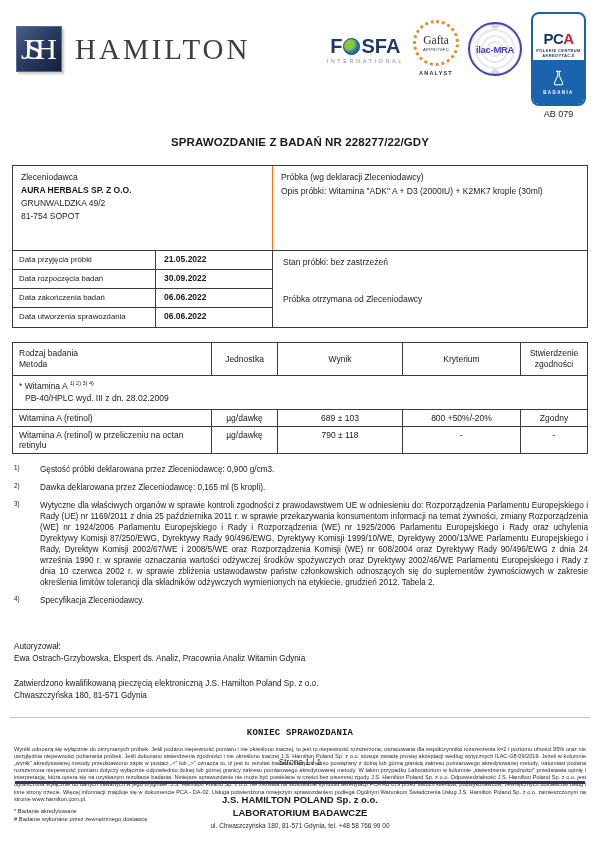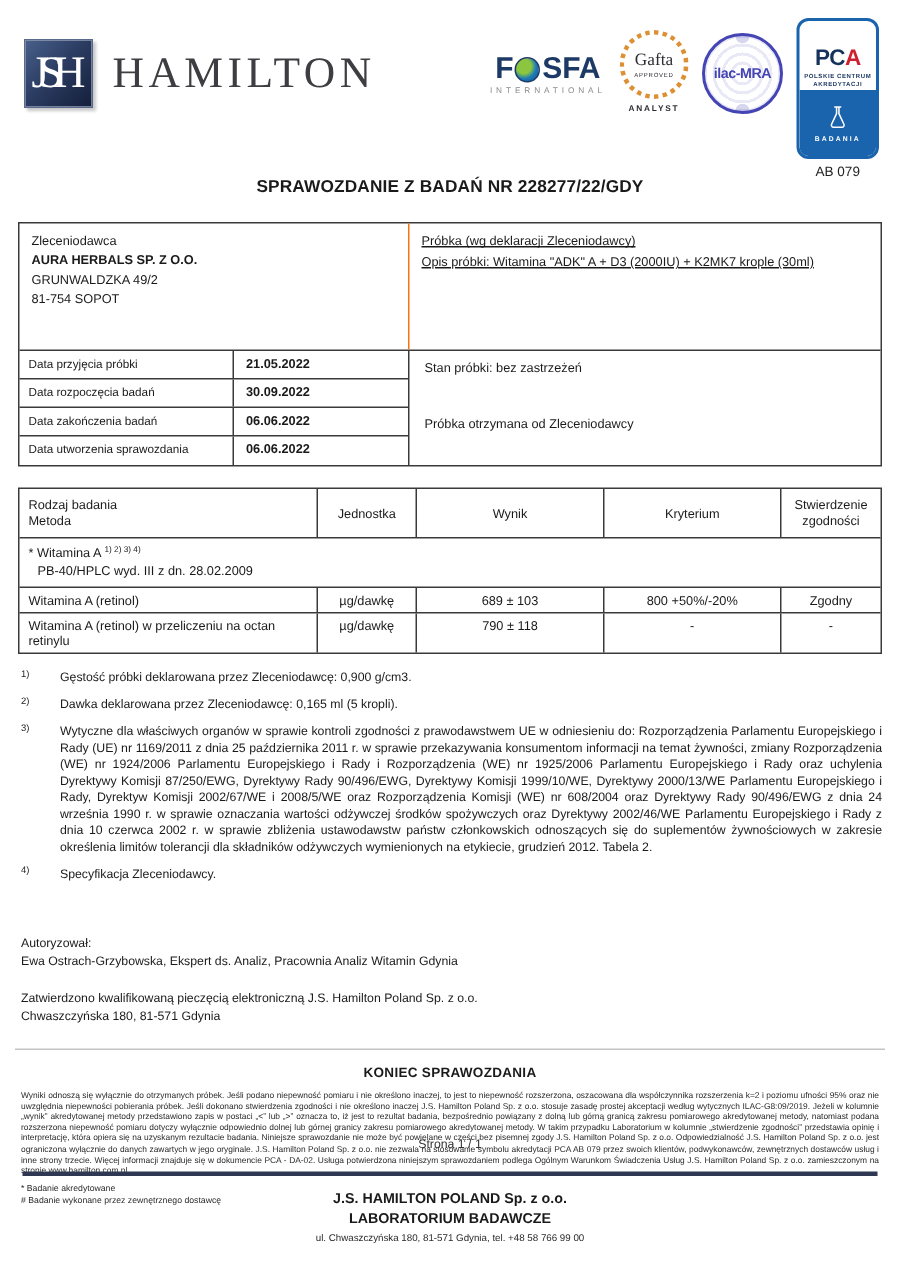--- a/index.html
+++ b/index.html
@@ -65,28 +65,28 @@
   .pca-name .a  { color:#cf2030; }
   .pca-sub { font-size:4px; color:#16325c; font-weight:bold; letter-spacing:.4px; line-height:1.3; margin-top:2px; }
   .pca-bottom {
     background:#1a63ad; height:44px; display:flex; flex-direction:column;
     align-items:center; justify-content:center; gap:2px;
   }
   .pca-badania { font-size:4.5px; color:#fff; font-weight:bold; letter-spacing:1.4px; }
   .pca-number { font-size:9px; color:#1f1f1f; margin-top:3px; }
 
   
-  .report-title { text-align:center; font-weight:bold; font-size:11.5px; letter-spacing:.1px; }
+  .report-title { text-align:center; font-weight:bold; font-size:11.5px; margin-top:17px; letter-spacing:.1px; }
 
   
   .info-table { margin:17px 12px 0; border:1px solid #3a3a3a; }
   .info-top { display:grid; grid-template-columns:260px 1fr; }
   .client-cell { border-right:1px solid #f97316; padding:5px 8px; height:84px; font-size:8.5px; line-height:1.5; }
   .client-name { font-weight:bold; }
-  .sample-cell { padding:5px 8px; font-size:8.5px; line-height:1.6;text-decoration:underline; }
+  .sample-cell { padding:5px 8px; font-size:8.5px; line-height:1.6; }
   .info-bottom { display:grid; grid-template-columns:260px 1fr; border-top:1px solid #3a3a3a; }
   .dates { border-right:1px solid #3a3a3a; }
   .date-row { display:grid; grid-template-columns:143px 1fr; border-bottom:1px solid #3a3a3a; height:19px; }
   .date-row:last-child { border-bottom:none; }
   .date-label { padding:4px 6px 0; font-size:7.8px; border-right:1px solid #3a3a3a; white-space:nowrap; }
   .date-value { padding:3px 8px 0; font-size:8.5px; font-weight:bold; }
   .state-cell { padding:6px 10px; font-size:8.5px; }
   .sample-received { margin-top:27px; }
 
   
@@ -114,21 +114,21 @@
   .note-num { width:26px; flex:none; font-size:6.3px; position:relative; top:-1px; }
   .note-text { flex:1; text-align:justify; line-height:1.34; }
 
   
   .auth { margin:34px 12px 0 14px; font-size:8.2px; line-height:1.45; }
   .auth-approval { margin-top:13px; }
   .auth-address-label { margin-top:5px; }
 
   
   .end-divider { border-top:1px solid #c4c4c4; margin:15px 10px 0; }
-  .end-title { text-align:center; font-weight:bold; font-size:9px; margin-top:10px; letter-spacing:.2px; }
+  .end-title { text-align:center; font-weight:bold; font-size:9px; margin-top:10px; letter-spacing:.2px;font-family:Liberation Mono, monospace; }
   .disclaimer { margin:8px 14px 0; font-size:5.6px; line-height:1.28; text-align:justify; color:#2a2a2a; }
   .legend { margin:5px 14px 0; font-size:5.8px; line-height:1.35; color:#2a2a2a; }
 
   
   .page-num { position:absolute; top:758px; left:0; width:100%; text-align:center; font-size:8.2px; color:#333; }
   .footer-rule { position:absolute; top:781px; left:15px; right:15px; height:2.5px; background:#2e3852; }
   .footer-block { position:absolute; top:793px; left:0; width:100%; text-align:center; line-height:1.4; }
   .footer-company { font-size:9.5px; font-weight:bold; }
   .footer-lab { font-size:9.5px; font-weight:bold; }
   .footer-address { font-size:6.5px; margin-top:1px; color:#2a2a2a; }

